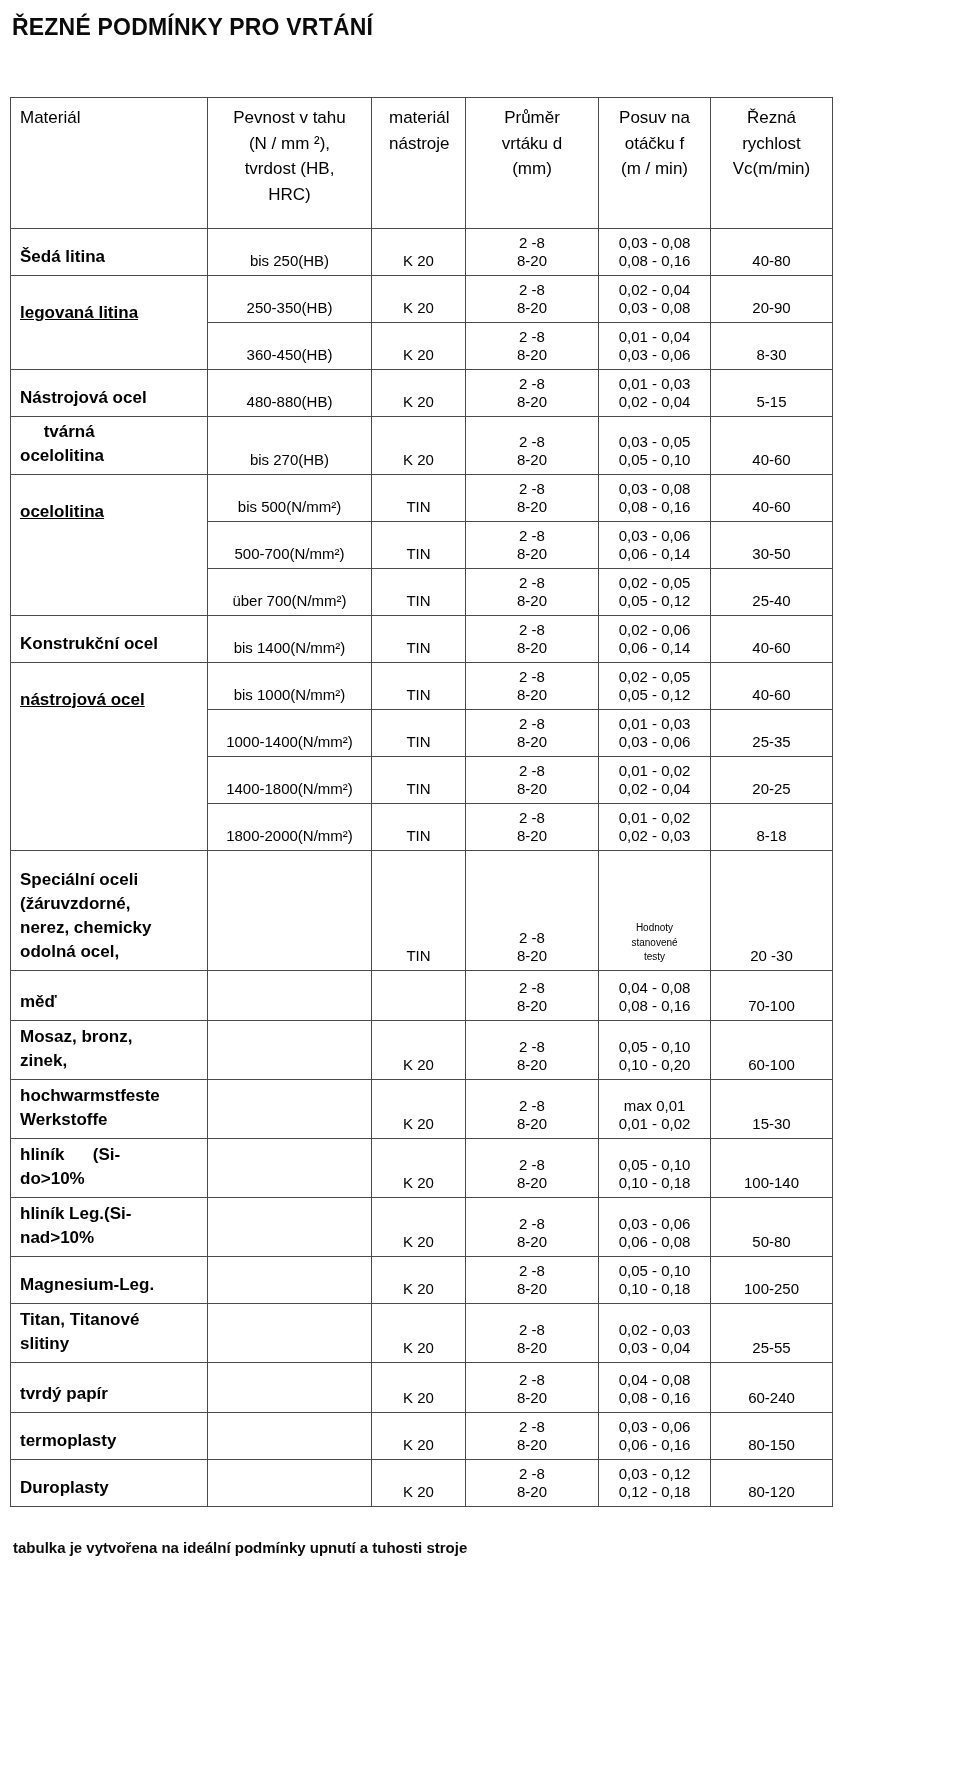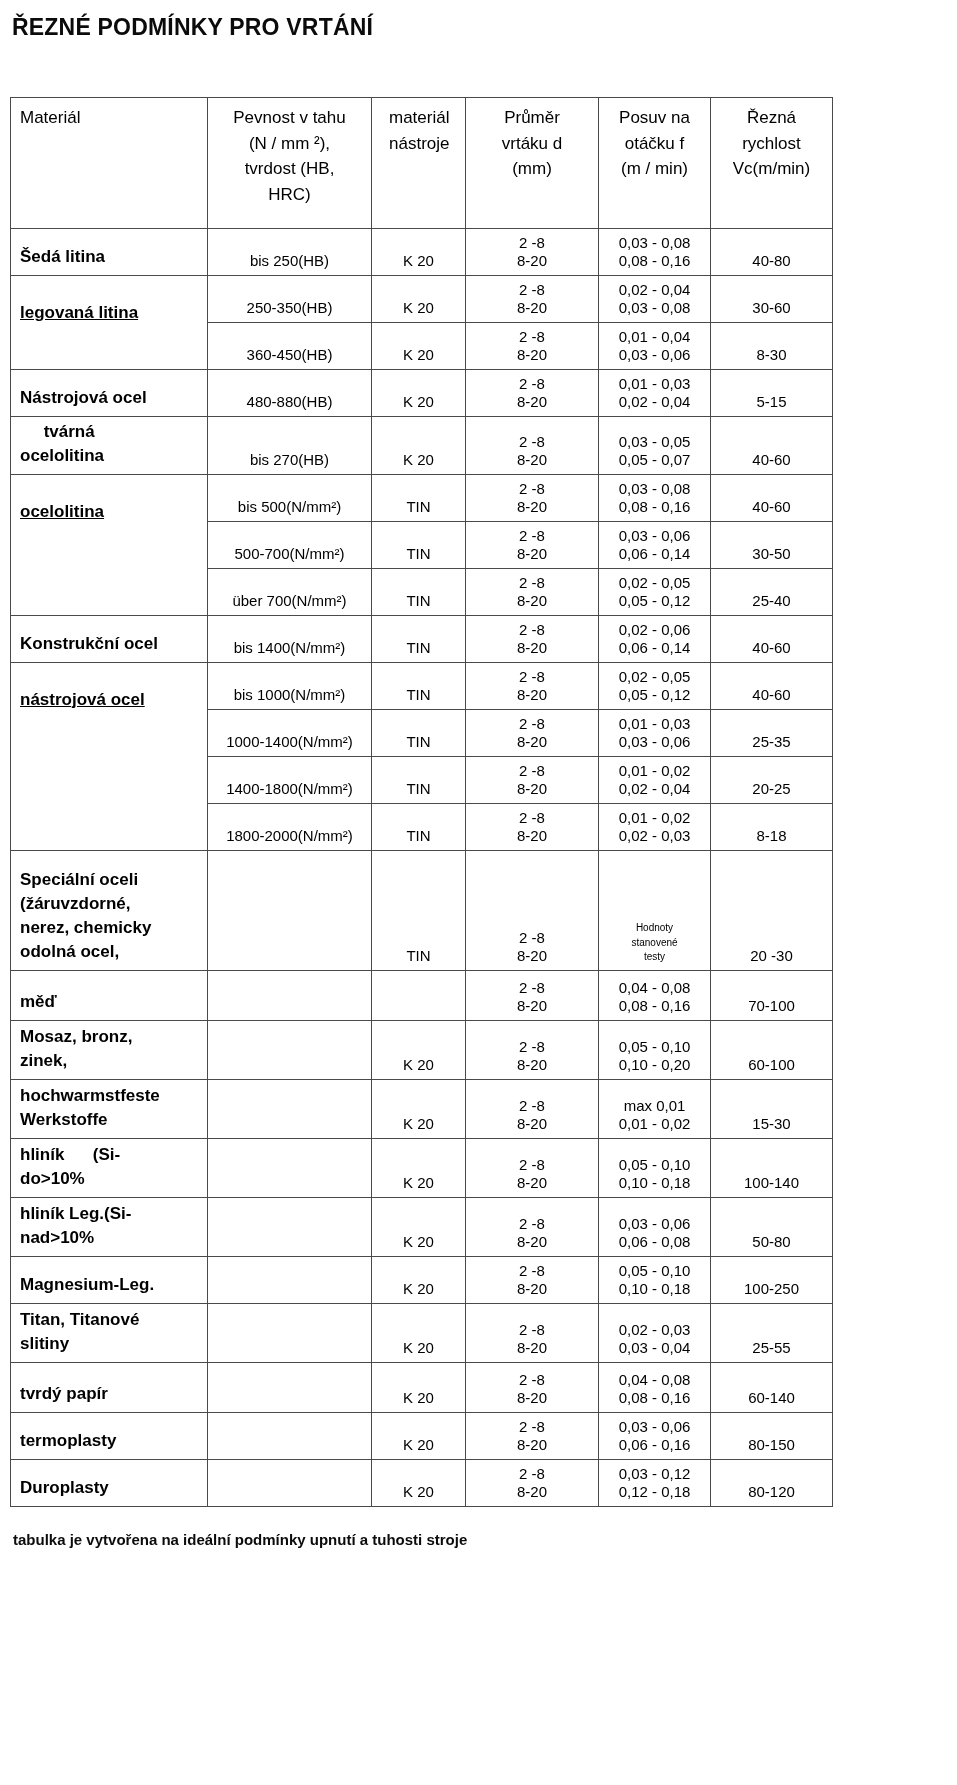--- a/index.html
+++ b/index.html
@@ -62,21 +62,21 @@
     vertical-align: top;
     padding-top: 25px;
     text-decoration: underline;
   }
   table.cond td.small { font-size: 10px; line-height: 1.45; }
   tbody tr { height: 47px; }
   tbody tr.h50 { height: 50px; }
   tbody tr.h59 { height: 59px; }
   tbody tr.h120 { height: 120px; }
   .footer {
-    margin: 24px 0 0 3px;
+    margin: 32px 0 0 3px;
     font-size: 15px;
     font-weight: bold;
     color: #0b0b0b;
   }
 </style>
 </head>
 <body>
 
 <div class="page">
 
@@ -125,21 +125,21 @@
       </tr>
 
       <tr>
         <td class="mat grp" rowspan="2">legovaná litina</td>
         <td>250-350(HB)</td>
         <td>K 20</td>
         <td>2 -8
 8-20</td>
         <td>0,02 - 0,04
 0,03 - 0,08</td>
-        <td>30-60</td>
+        <td>20-90</td>
       </tr>
 
       <tr>
         <td>360-450(HB)</td>
         <td>K 20</td>
         <td>2 -8
 8-20</td>
         <td>0,01 - 0,04
 0,03 - 0,06</td>
         <td>8-30</td>
@@ -157,21 +157,21 @@
       </tr>
 
       <tr>
         <td class="mat">     tvárná
 ocelolitina</td>
         <td>bis 270(HB)</td>
         <td>K 20</td>
         <td>2 -8
 8-20</td>
         <td>0,03 - 0,05
-0,05 - 0,07</td>
+0,05 - 0,10</td>
         <td>40-60</td>
       </tr>
 
       <tr>
         <td class="mat grp" rowspan="3">ocelolitina</td>
         <td>bis 500(N/mm²)</td>
         <td>TIN</td>
         <td>2 -8
 8-20</td>
         <td>0,03 - 0,08
@@ -349,21 +349,21 @@
       </tr>
 
       <tr class="h50">
         <td class="mat">tvrdý papír</td>
         <td></td>
         <td>K 20</td>
         <td>2 -8
 8-20</td>
         <td>0,04 - 0,08
 0,08 - 0,16</td>
-        <td>60-140</td>
+        <td>60-240</td>
       </tr>
 
       <tr>
         <td class="mat">termoplasty</td>
         <td></td>
         <td>K 20</td>
         <td>2 -8
 8-20</td>
         <td>0,03 - 0,06
 0,06 - 0,16</td>

